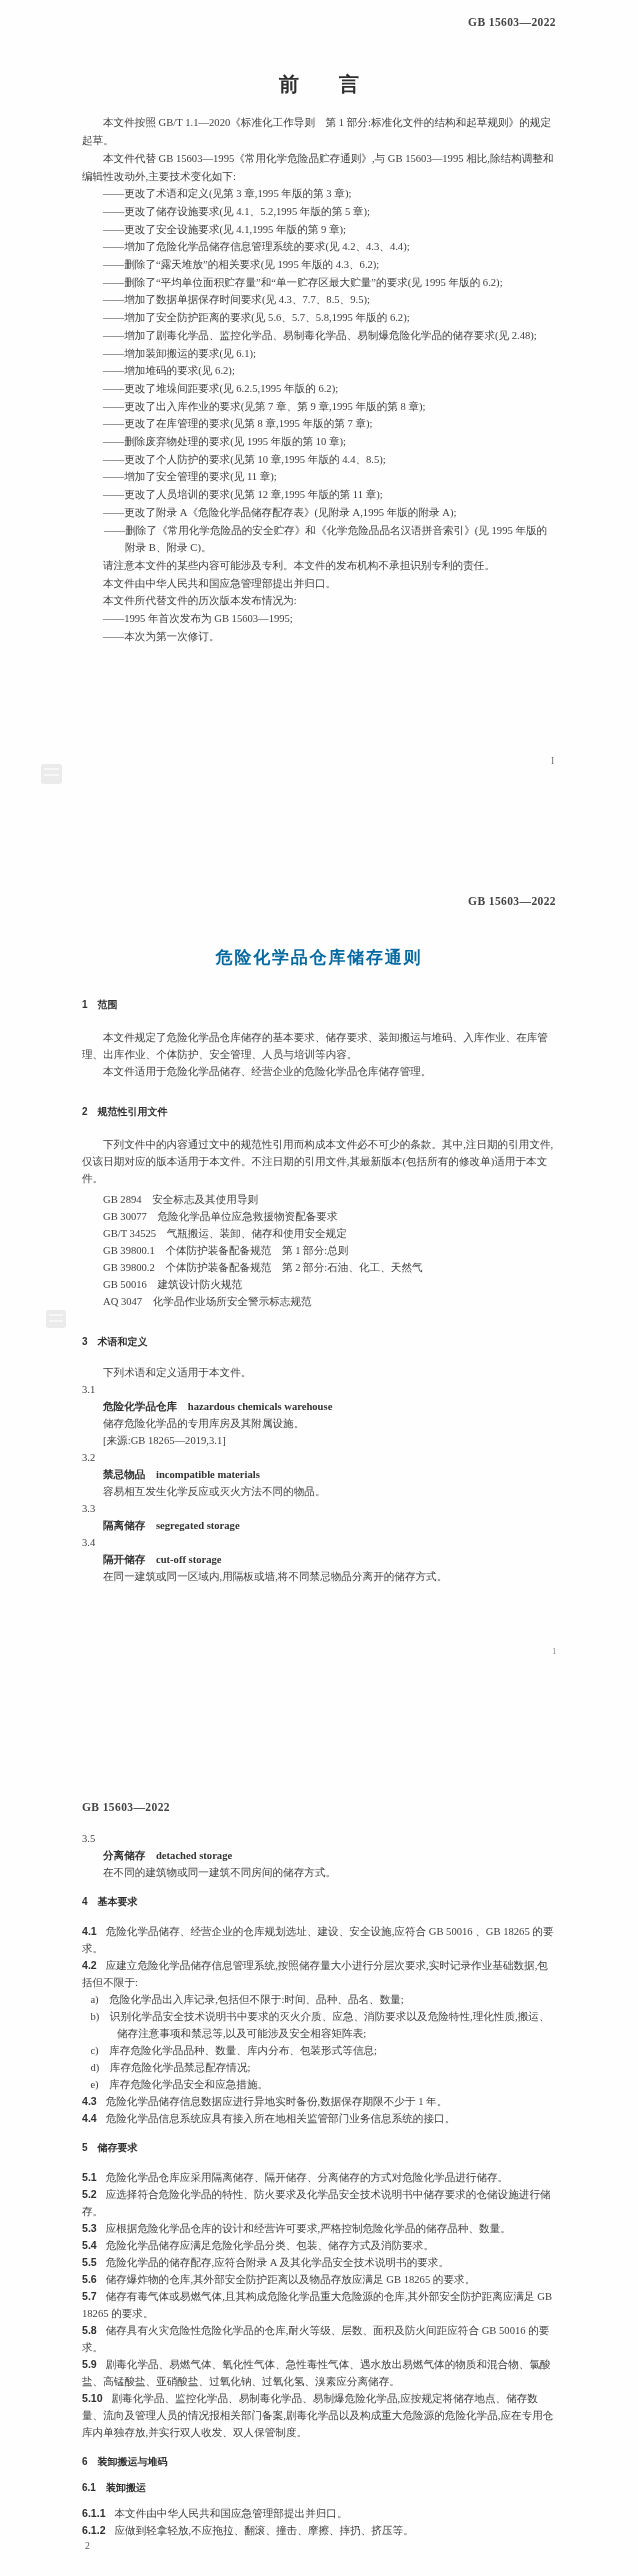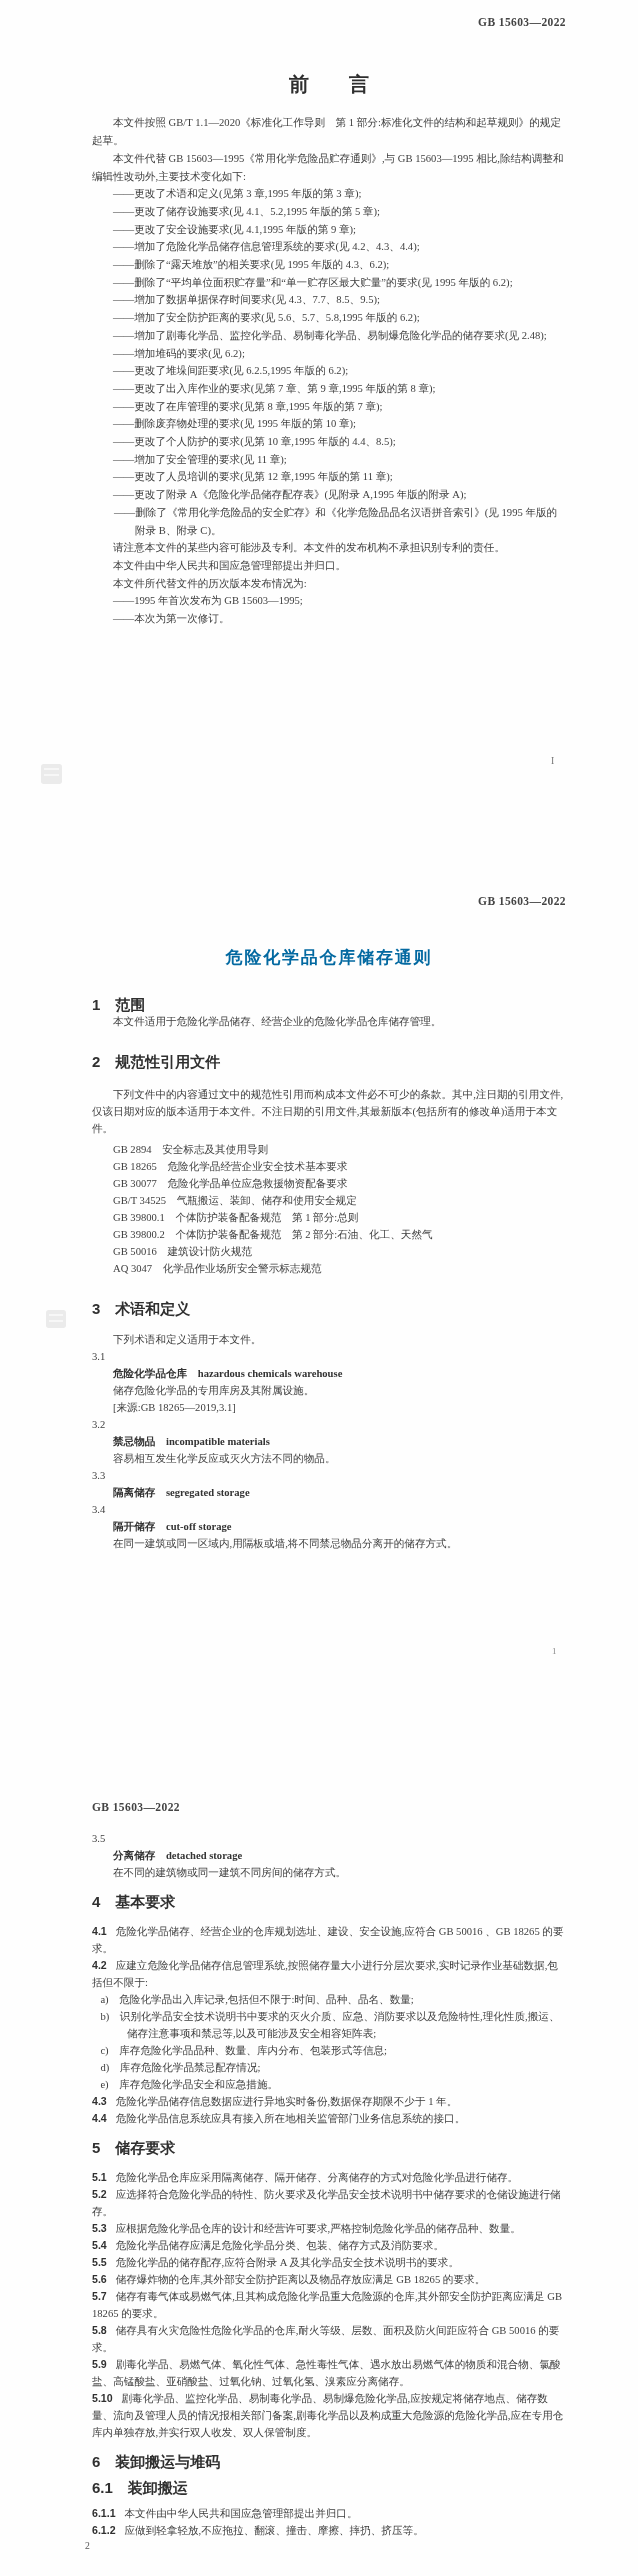--- a/index.html
+++ b/index.html
@@ -2,21 +2,21 @@
 <html style="font-size:14px"><head>
 <meta charset="utf-8">
 <style>
   html,body{margin:0;padding:0;}
   body{
     width:638px;height:2576px;position:relative;overflow:hidden;
     background:#fefefe;
     font-family:"Liberation Serif","DejaVu Serif",serif;
     color:#3d3d3d;
   }
-  .page{position:absolute;left:0;width:620px;margin-left:10px;}
+  .page{position:absolute;left:0;width:620px;}
   #pg1{top:14px;} #pg2{top:893px;} #pg3{top:1799px;}
   .content{margin:0 64px 0 82px;font-size:10.6px;}
   #pg1 .content p{line-height:17.7px;}
   #pg2 .content p, #pg3 .content p{line-height:17px;}
   p{margin:0;}
   .doc-code{
     text-align:right;font-weight:bold;font-size:11.5px;letter-spacing:0.4px;
     color:#444;line-height:16px;
   }
   .doc-code.left{text-align:left;}
@@ -26,21 +26,21 @@
   }
   .std-title{
     text-align:center;font-family:Liberation Sans, sans-serif;font-weight:bold;
     font-size:17px;letter-spacing:1.8px;color:#0369a1;margin:39px 0 0 0;line-height:23px;
   }
   .body-block{margin-top:21px;}
   .ind{text-indent:21px;}
   .b{padding-left:21px;}
   .b2{padding-left:43px;text-indent:-21px;}
   .h{
-    font-family:"Liberation Sans",sans-serif;font-weight:bold;font-size:15px;
+    font-family:"Liberation Sans",sans-serif;font-weight:bold;font-size:10px;
     color:#303030;line-height:17px;
   }
   .ref{padding-left:21px;}
   .tnum{line-height:17px;}
   .term{padding-left:21px;font-weight:bold;color:#333;}
   .tdef{padding-left:21px;}
   .tsrc{padding-left:21px;}
   .cl .n{font-family:"Liberation Sans",sans-serif;font-weight:bold;color:#303030;margin-right:8.9px;}
   .li{padding-left:35px;text-indent:-26.6px;}
   .li .lm{margin-right:10.6px;}
@@ -70,20 +70,21 @@
       <p class="ind">本文件代替 GB 15603—1995《常用化学危险品贮存通则》,与 GB 15603—1995 相比,除结构调整和编辑性改动外,主要技术变化如下:</p>
       <p class="b">——更改了术语和定义(见第 3 章,1995 年版的第 3 章);</p>
       <p class="b">——更改了储存设施要求(见 4.1、5.2,1995 年版的第 5 章);</p>
       <p class="b">——更改了安全设施要求(见 4.1,1995 年版的第 9 章);</p>
       <p class="b">——增加了危险化学品储存信息管理系统的要求(见 4.2、4.3、4.4);</p>
       <p class="b">——删除了“露天堆放”的相关要求(见 1995 年版的 4.3、6.2);</p>
       <p class="b">——删除了“平均单位面积贮存量”和“单一贮存区最大贮量”的要求(见 1995 年版的 6.2);</p>
       <p class="b">——增加了数据单据保存时间要求(见 4.3、7.7、8.5、9.5);</p>
       <p class="b">——增加了安全防护距离的要求(见 5.6、5.7、5.8,1995 年版的 6.2);</p>
       <p class="b">——增加了剧毒化学品、监控化学品、易制毒化学品、易制爆危险化学品的储存要求(见 2.48);</p>
+      <p class="b">——增加装卸搬运的要求(见 6.1);</p>
       <p class="b">——增加堆码的要求(见 6.2);</p>
       <p class="b">——更改了堆垛间距要求(见 6.2.5,1995 年版的 6.2);</p>
       <p class="b">——更改了出入库作业的要求(见第 7 章、第 9 章,1995 年版的第 8 章);</p>
       <p class="b">——更改了在库管理的要求(见第 8 章,1995 年版的第 7 章);</p>
       <p class="b">——删除废弃物处理的要求(见 1995 年版的第 10 章);</p>
       <p class="b">——更改了个人防护的要求(见第 10 章,1995 年版的 4.4、8.5);</p>
       <p class="b">——增加了安全管理的要求(见 11 章);</p>
       <p class="b">——更改了人员培训的要求(见第 12 章,1995 年版的第 11 章);</p>
       <p class="b">——更改了附录 A《危险化学品储存配存表》(见附录 A,1995 年版的附录 A);</p>
       <p class="b2">——删除了《常用化学危险品的安全贮存》和《化学危险品品名汉语拼音索引》(见 1995 年版的附录 B、附录 C)。</p>
@@ -94,26 +95,26 @@
       <p class="b">——本次为第一次修订。</p>
     </div>
   </div>
 </div>
 
 <div class="page" id="pg2">
   <div class="content">
     <p class="doc-code">GB 15603—2022</p>
     <p class="std-title">危险化学品仓库储存通则</p>
     <p class="h mt34">1　范围</p>
+    <p class="ind mt18">本文件规定了危险化学品仓库储存的基本要求、储存要求、装卸搬运与堆码、入库作业、在库管理、出库作业、个体防护、安全管理、人员与培训等内容。</p>
     <p class="ind">本文件适用于危险化学品储存、经营企业的危险化学品仓库储存管理。</p>
     <p class="h mt26">2　规范性引用文件</p>
     <p class="ind mt18">下列文件中的内容通过文中的规范性引用而构成本文件必不可少的条款。其中,注日期的引用文件,仅该日期对应的版本适用于本文件。不注日期的引用文件,其最新版本(包括所有的修改单)适用于本文件。</p>
     <div class="mt4">
       <p class="ref">GB 2894　安全标志及其使用导则</p>
-      <p class="ref">GB 18265　危险化学品经营企业安全技术基本要求</p>
       <p class="ref">GB 30077　危险化学品单位应急救援物资配备要求</p>
       <p class="ref">GB/T 34525　气瓶搬运、装卸、储存和使用安全规定</p>
       <p class="ref">GB 39800.1　个体防护装备配备规范　第 1 部分:总则</p>
       <p class="ref">GB 39800.2　个体防护装备配备规范　第 2 部分:石油、化工、天然气</p>
       <p class="ref">GB 50016　建筑设计防火规范</p>
       <p class="ref">AQ 3047　化学品作业场所安全警示标志规范</p>
     </div>
     <p class="h mt26">3　术语和定义</p>
     <p class="ind mt16">下列术语和定义适用于本文件。</p>
     <div>

